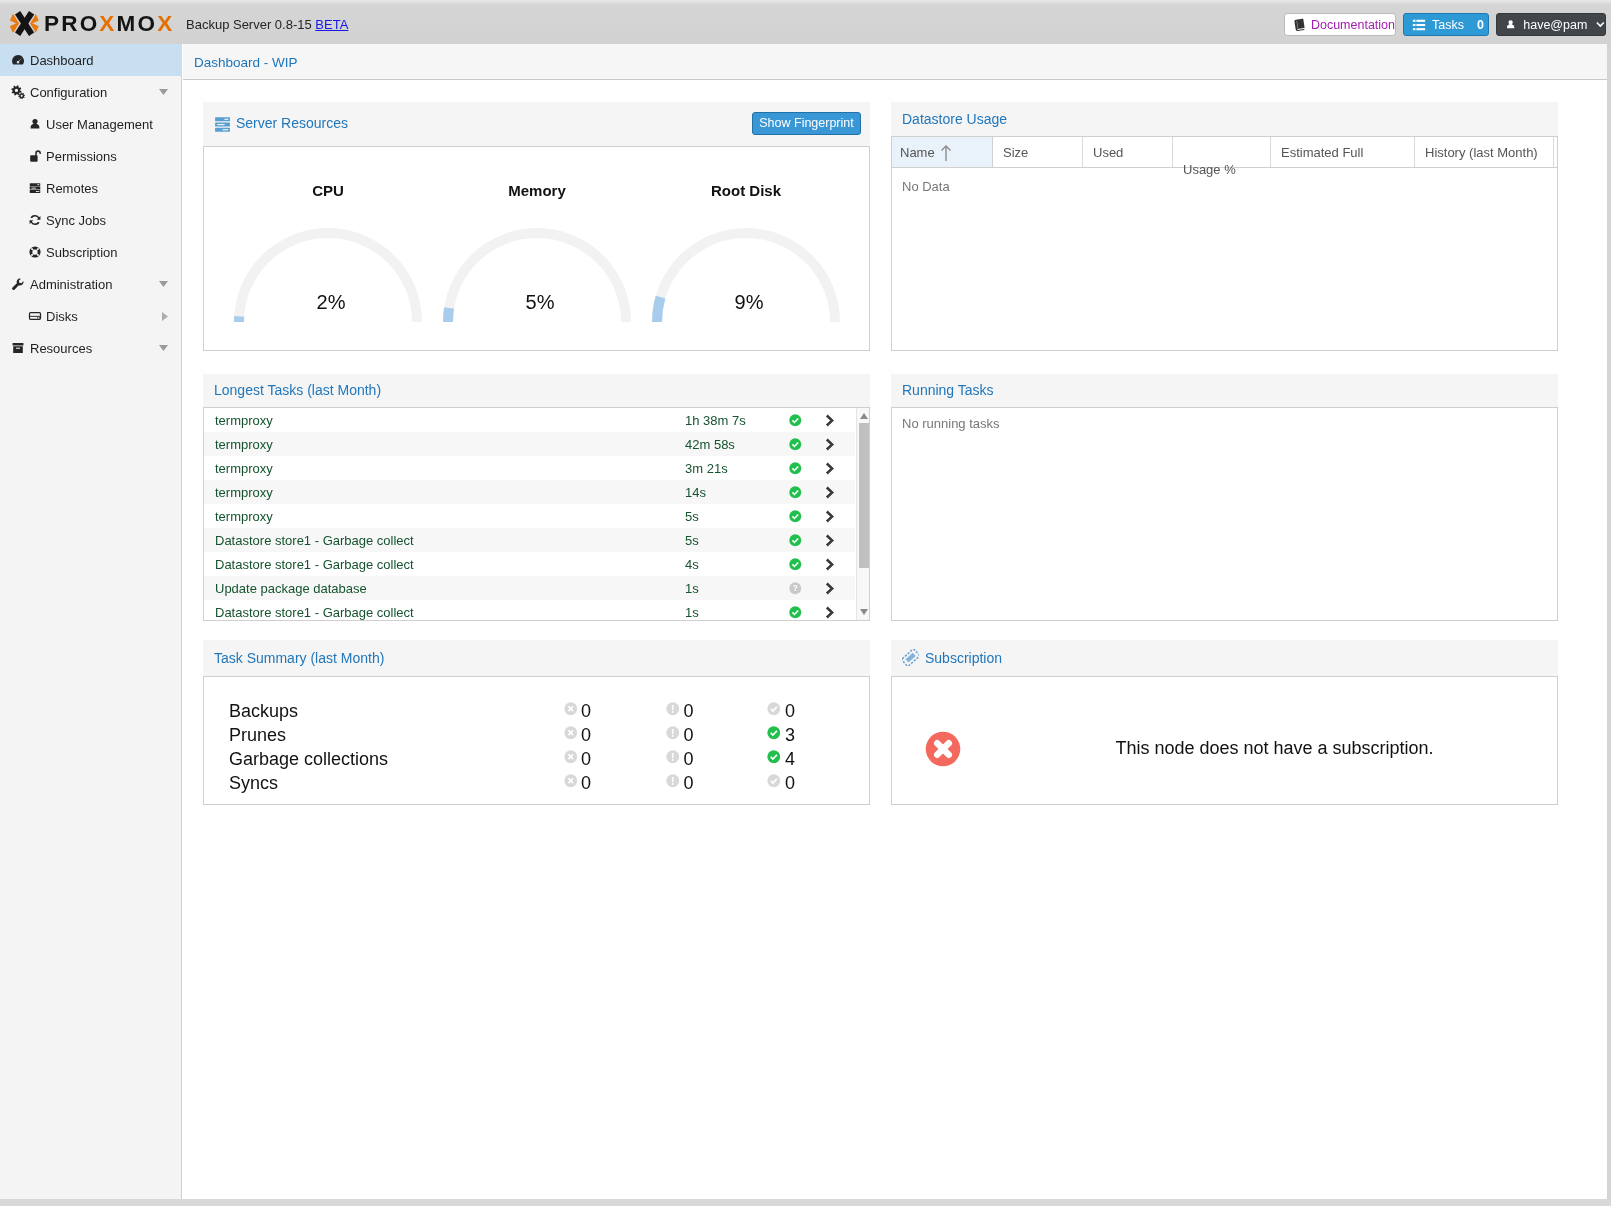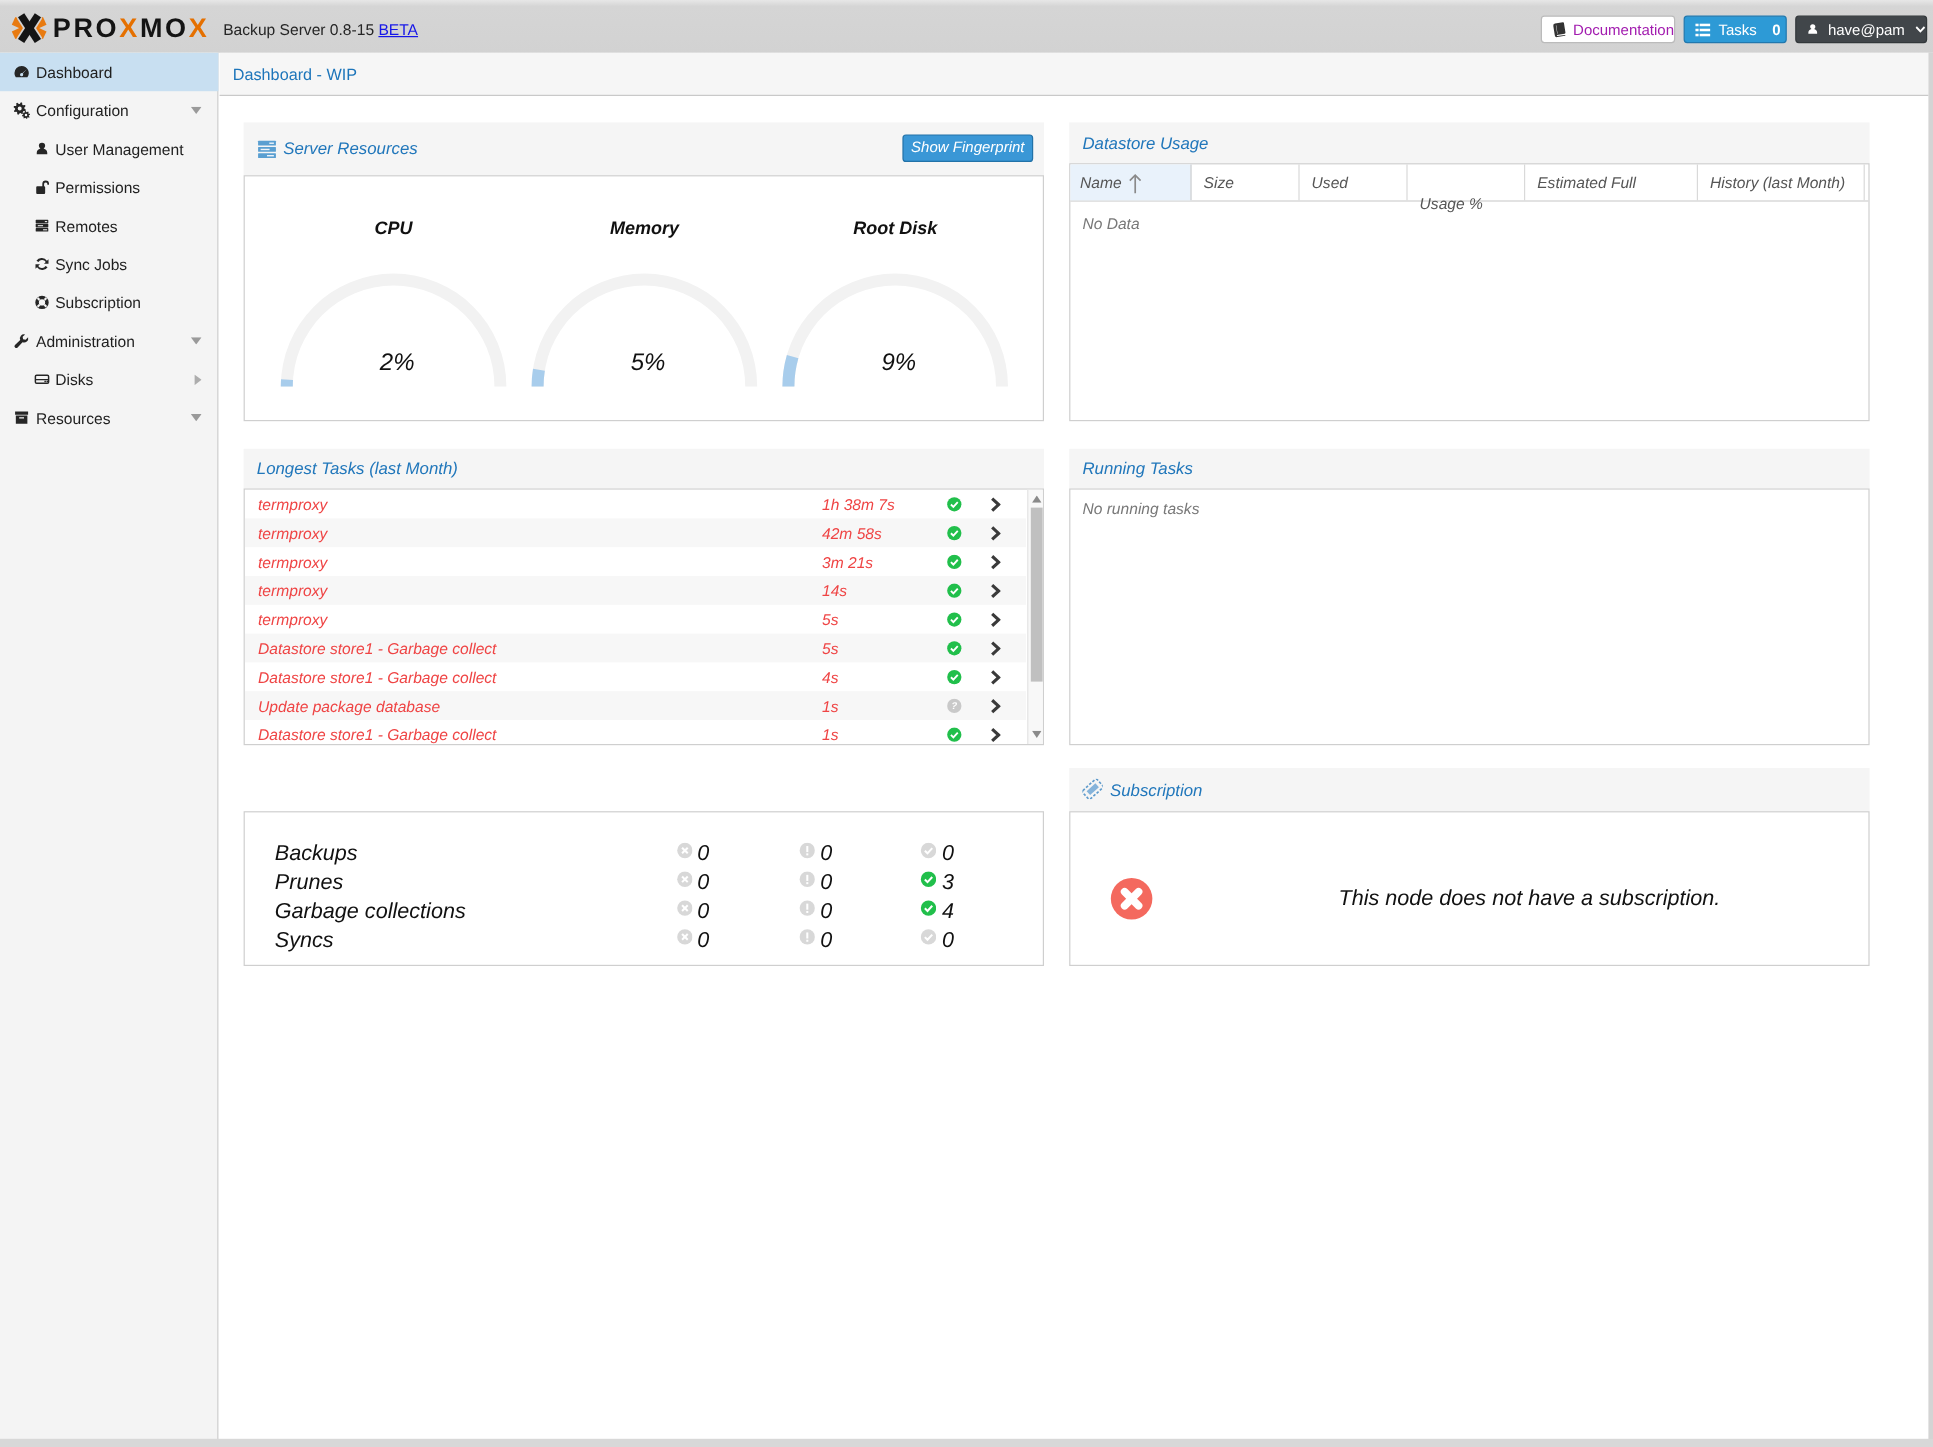--- a/index.html
+++ b/index.html
@@ -29,28 +29,28 @@
 .nav .car { position:absolute; right:14px; top:13px; }
 
 
 #ctitle { position:absolute; left:183px; top:44px; width:1424px; height:36px;
   background:#f6f6f6; border-bottom:1px solid #c9c9c9; }
 #ctitle span { position:absolute; left:11px; top:11px; font-size:13.5px; color:#1d75ba; }
 #rightstrip { position:absolute; left:1607px; top:44px; width:4px; height:1162px; background:#d4d4d4; }
 #bottomstrip { position:absolute; left:0px; top:1199px; width:1611px; height:7px; background:#d8d8d8; }
 
 
-.panel { position:absolute;font-style:italic; }
+.panel { position:absolute; }
 .phead { position:absolute; left:0; top:0; width:100%; background:#f5f5f5; }
 .phead .ptitle { position:absolute; font-size:14px; color:#2177bb; }
 .pbody { position:absolute; left:0; width:100%; background:#fff; border:1px solid #cfcfcf; }
 .gray { color:#787878; }
 
 
-.trow { position:absolute; left:0; width:651px; height:24px; font-size:13px; color:#ef4444; }
+.trow { position:absolute; left:0; width:651px; height:24px; font-size:13px; color:#14532d; }
 .trow.alt { background:#f7f7f7; }
 .trow .nm { position:absolute; left:11px; top:5px; }
 .trow .dur { position:absolute; left:481px; top:5px; }
 .tsrow { position:absolute; left:0; width:665px; height:24px; font-size:18px; color:#111; }
 .tsrow .lbl { position:absolute; left:25px; top:5px; }
 .cnt { position:absolute; top:5px; }
 </style>
 </head>
 <body>
 
@@ -393,20 +393,23 @@
 <div class="panel" style="left:891px; top:374px; width:667px; height:247px;">
   <div class="phead" style="height:33px;">
     <span class="ptitle" style="left:11px;top:8px">Running Tasks</span>
   </div>
   <div class="pbody" style="top:33px; height:214px;">
     <div class="abs gray" style="left:10px;top:8px;font-size:13px;">No running tasks</div>
   </div>
 </div>
 
 <div class="panel" style="left:203px; top:640px; width:667px; height:165px;">
+  <div class="phead" style="height:36px;">
+    <span class="ptitle" style="left:11px;top:10px">Task Summary (last Month)</span>
+  </div>
   <div class="pbody" style="top:36px; height:129px; font-size:14px; color:#111;">
     <div class="tsrow" style="top:19px">
         <span class="lbl">Backups</span>
         <svg class="abs cnt" style="left:359.5px;top:6px" width="13.5" height="13.5" viewBox="0 0 16 16">
           <circle cx="8" cy="8" r="7.6" fill="#d8d8d8"></circle>
           <g stroke="#fff" stroke-width="2">
             <path d="M5.2 5.2 10.8 10.8"></path>
             <path d="M10.8 5.2 5.2 10.8"></path>
           </g>
         </svg>

